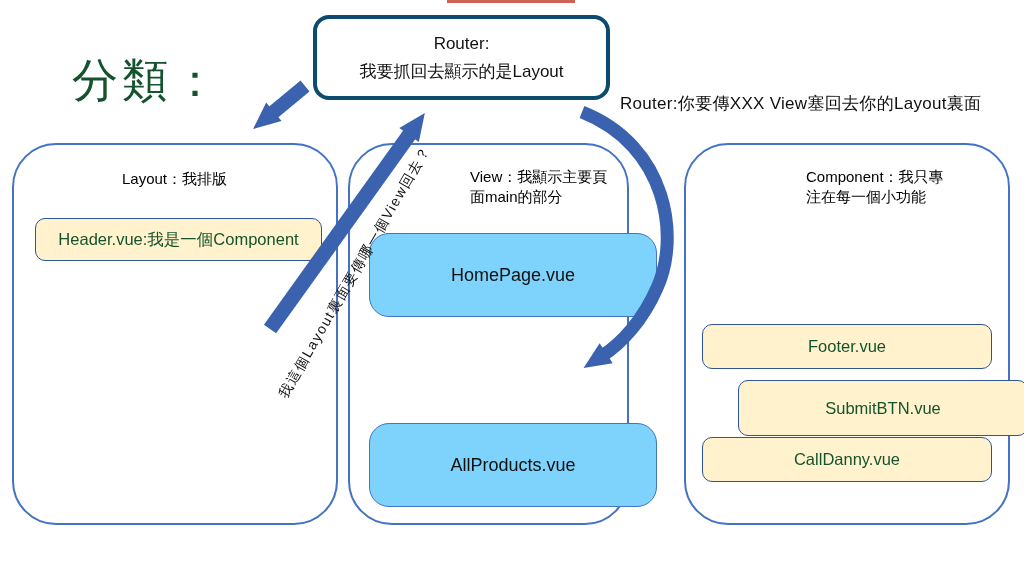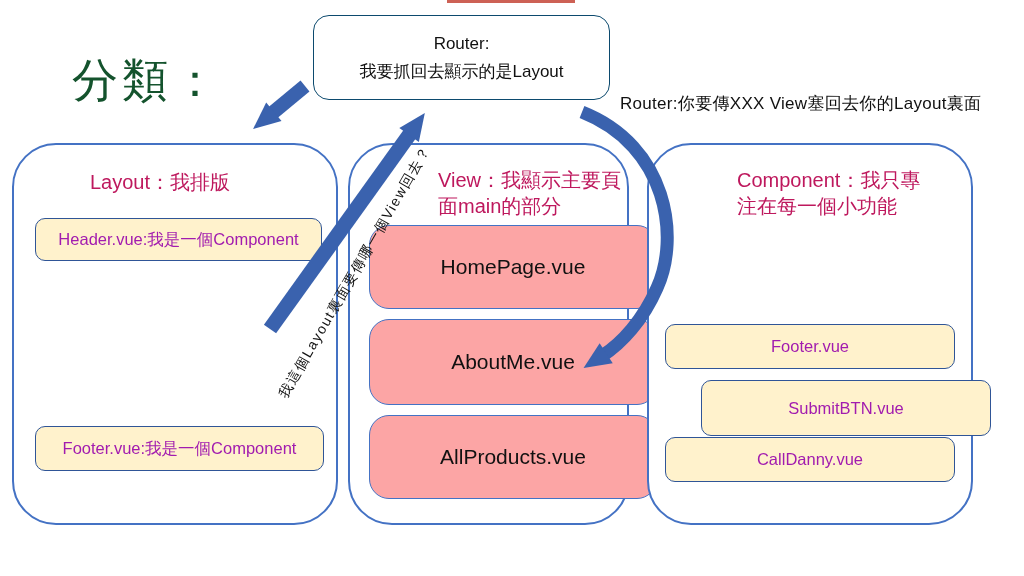--- a/index.html
+++ b/index.html
@@ -22,55 +22,56 @@
 
   
   #heading {
     position: absolute; left: 72px; top: 50px;
     font-size: 46px; font-weight: 200; letter-spacing: 4px; color: #14532d;
   }
 
   
   #router-box {
     position: absolute; left: 313px; top: 15px; width: 297px; height: 85px;
-    background: #fff; border: 1px solid #0c4a6e; border-radius: 16px;
+    background: #fff; border: 4px solid #0c4a6e; border-radius: 16px;
     display: flex; flex-direction: column; align-items: center; justify-content: center;
     z-index: 2; text-align: center;
   }
   #router-box .line { font-size: 17px; line-height: 1.6; color: #111; }
 
   
   .panel {
     position: absolute; top: 143px; height: 382px;
     background: #fff; border: 2px solid #4472C4; border-radius: 44px;
     z-index: 1;
   }
   #layout-panel   { left: 12px;  width: 326px; }
   #view-panel     { left: 348px; width: 281px; }
-  #component-panel{ left: 647px; width: 326px; padding-left: 41px; }
+  #component-panel{ left: 684px; width: 326px; padding-left: 41px; }
 
   .panel-title {
-    position: absolute; font-size: 20px; line-height: 1.3; color: #be185d;
+    position: absolute; font-size: 15px; line-height: 1.3; color: #000000;
     white-space: nowrap;
+    margin-left: 32px;
   }
   #layout-panel .panel-title { left: 76px; top: 24px; }
   #view-panel .panel-title { left: 88px; top: 22px; }
   #component-panel .panel-title { left: 88px; top: 22px; }
 
   .yellow-item {
     position: absolute;
     background: #FFF2CC; border: 1.5px solid #2F5597; border-radius: 10px;
     display: flex; align-items: center; justify-content: center;
-    font-size: 16.5px; color: #a21caf;
+    font-size: 16.5px; color: #14532d;
   }
   .gray-item {
     position: absolute;
-    background: #fca5a5; border: 1.5px solid #4472C4; border-radius: 20px;
+    background: #7dd3fc; border: 1.5px solid #4472C4; border-radius: 20px;
     display: flex; align-items: center; justify-content: center;
-    font-size: 21px; color: #111;
+    font-size: 18px; color: #111; margin-top: 8px;
   }
 
   
   #layout-header-item { left: 21px; top: 73px; width: 287px; height: 43px; }
   #layout-main-box {
     position: absolute; left: 23px; top: 121px; width: 287px; height: 153px;
     background: #D6DCE5; border: 1.5px solid #8EA9DB; border-radius: 24px;
   }
   #layout-main-box .code {
     position: absolute; left: 86px; top: 46px;
@@ -119,35 +120,29 @@
   <div id="router-box">
     <div class="line">Router:</div>
     <div class="line">我要抓回去顯示的是Layout</div>
   </div>
 
   <div id="layout-panel" class="panel">
     <div class="panel-title">Layout：我排版</div>
     <div id="layout-header-item" class="yellow-item">
       <span>Header.vue:我是一個Component</span>
     </div>
-    <div id="layout-footer-item" class="yellow-item">
-      <span>Footer.vue:我是一個Component</span>
-    </div>
   </div>
 
   <div id="view-panel" class="panel">
     <div class="panel-title">
       <div>View：我顯示主要頁</div>
       <div>面main的部分</div>
     </div>
     <div id="view-item-0" class="gray-item">
       <span>HomePage.vue</span>
-    </div>
-    <div id="view-item-1" class="gray-item">
-      <span>AboutMe.vue</span>
     </div>
     <div id="view-item-2" class="gray-item">
       <span>AllProducts.vue</span>
     </div>
   </div>
 
   <div id="component-panel" class="panel">
     <div class="panel-title">
       <div>Component：我只專</div>
       <div>注在每一個小功能</div>

